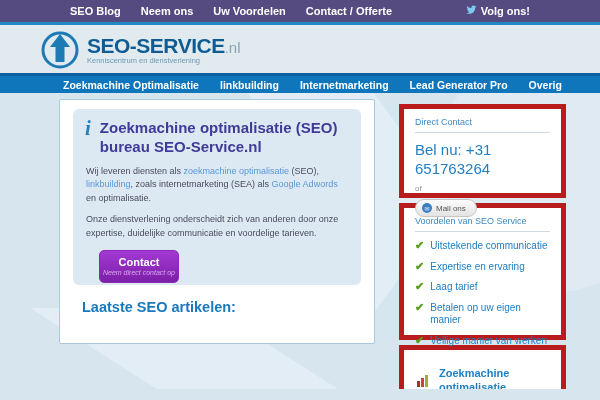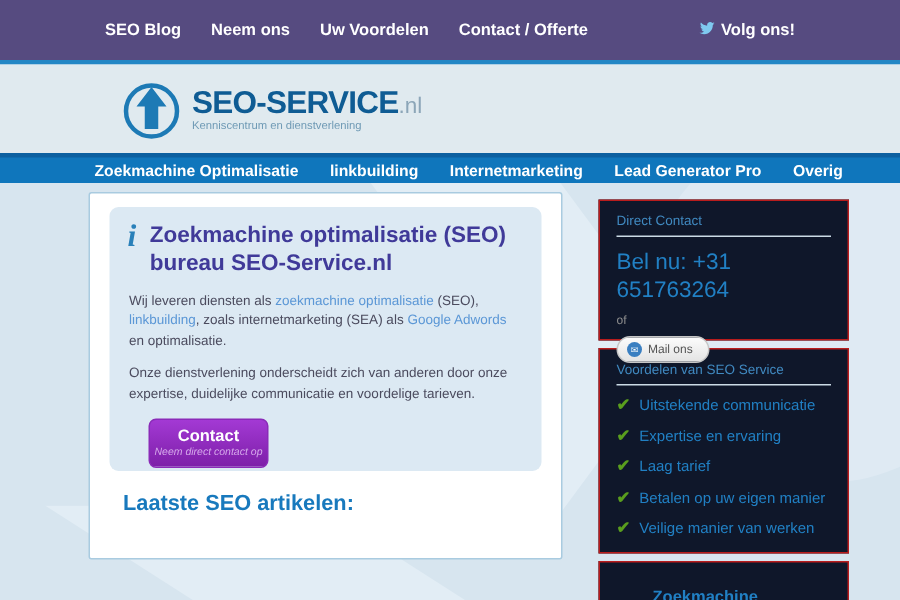--- a/index.html
+++ b/index.html
@@ -1,26 +1,26 @@
 <!DOCTYPE html>
 <html><head>
 <meta charset="utf-8">
 <style>
   html,body{margin:0;padding:0;}
   #screen{position:relative;width:600px;height:400px;overflow:hidden;
     font-family:"Liberation Sans",sans-serif;background:#d7e5ef;}
 
   
-  .topbar{height:40px;background:#564b80;display:flex;align-items:center;padding:0 70px;}
+  .topbar{height:22px;background:#564b80;display:flex;align-items:center;padding:0 70px;}
   .topbar-item{color:#fff;font-size:11px;font-weight:bold;margin-right:20px;cursor:pointer;white-space:nowrap;}
   .follow{margin-left:auto;display:flex;align-items:flex-start;gap:4px;color:#fff;font-size:11px;font-weight:bold;cursor:pointer;}
   .accent{height:3px;background:#2387c5;}
 
   
-  .logoband{height:59px;background:#e0eaef;display:flex;align-items:center;padding-left:81px;}
+  .logoband{height:48px;background:#e0eaef;display:flex;align-items:center;padding-left:40px;}
   .logo{display:flex;align-items:center;gap:7px;cursor:pointer;}
   .logo-name{font-size:21px;font-weight:bold;color:#0f5c94;letter-spacing:-0.5px;}
   .logo-tld{font-size:15px;color:#8ca6b8;font-weight:normal;}
   .logo-tagline{font-size:7.5px;color:#6f9ab5;margin-top:-2px;}
 
   
   .nav{height:17px;background:#0f76bc;border-top:3px solid #0c60a0;display:flex;align-items:center;padding-left:63px;}
   .nav-item{color:#fff;font-size:10.5px;font-weight:bold;margin-right:21px;cursor:pointer;white-space:nowrap;}
 
   
@@ -44,21 +44,21 @@
   .info-p{margin:8px 0 0 1px;font-size:9px;color:#4b4b5e;line-height:1.5;width:264px;}
   .ilink{color:#5b97d6;cursor:pointer;}
   .contact-btn{margin:10px 0 0 14px;width:78px;padding:5px 0 6px;text-align:center;cursor:pointer;
     background:linear-gradient(#a339d4,#7d1fa8);border:1px solid #8a2bb8;border-radius:5px;}
   .contact-label{color:#fff;font-weight:bold;font-size:11px;}
   .contact-sub{color:#d5a8ea;font-style:italic;font-size:7px;margin-top:1px;}
   .latest{position:absolute;left:22px;top:199px;font-size:14.5px;font-weight:bold;color:#1879bd;}
 
   
   .sidebar{position:absolute;left:399px;top:11px;width:167px;}
-  .card{background:#0f172a;border:1px solid #b91c1c;margin-bottom:5px;padding:8px 11px;box-sizing:border-box;}
+  .card{background:#ffffff;border:5px solid #b91c1c;margin-bottom:5px;padding:8px 11px;box-sizing:border-box;}
   .card1{height:94px;}
   .card2{height:137px;}
   .card3{height:60px;}
   .card-title{font-size:9px;color:#4089c0;padding-bottom:5px;border-bottom:1px solid #ccdbe6;margin-bottom:8px;}
   .phone{font-size:15px;color:#2180c4;line-height:1.25;width:110px;}
   .or{font-size:8px;color:#8f8f8f;margin:5px 0 4px;}
   .mail-btn{display:inline-flex;align-items:center;gap:4px;cursor:pointer;
     background:linear-gradient(#fcfcfc,#e3e3e3);border:1px solid #c6c6c6;border-radius:10px;
     padding:3px 10px 3px 6px;font-size:8px;color:#555;text-align:center;}
   .mail-icon{width:10px;height:10px;border-radius:50%;background:#3a7fc1;color:#fff;font-size:6px;

